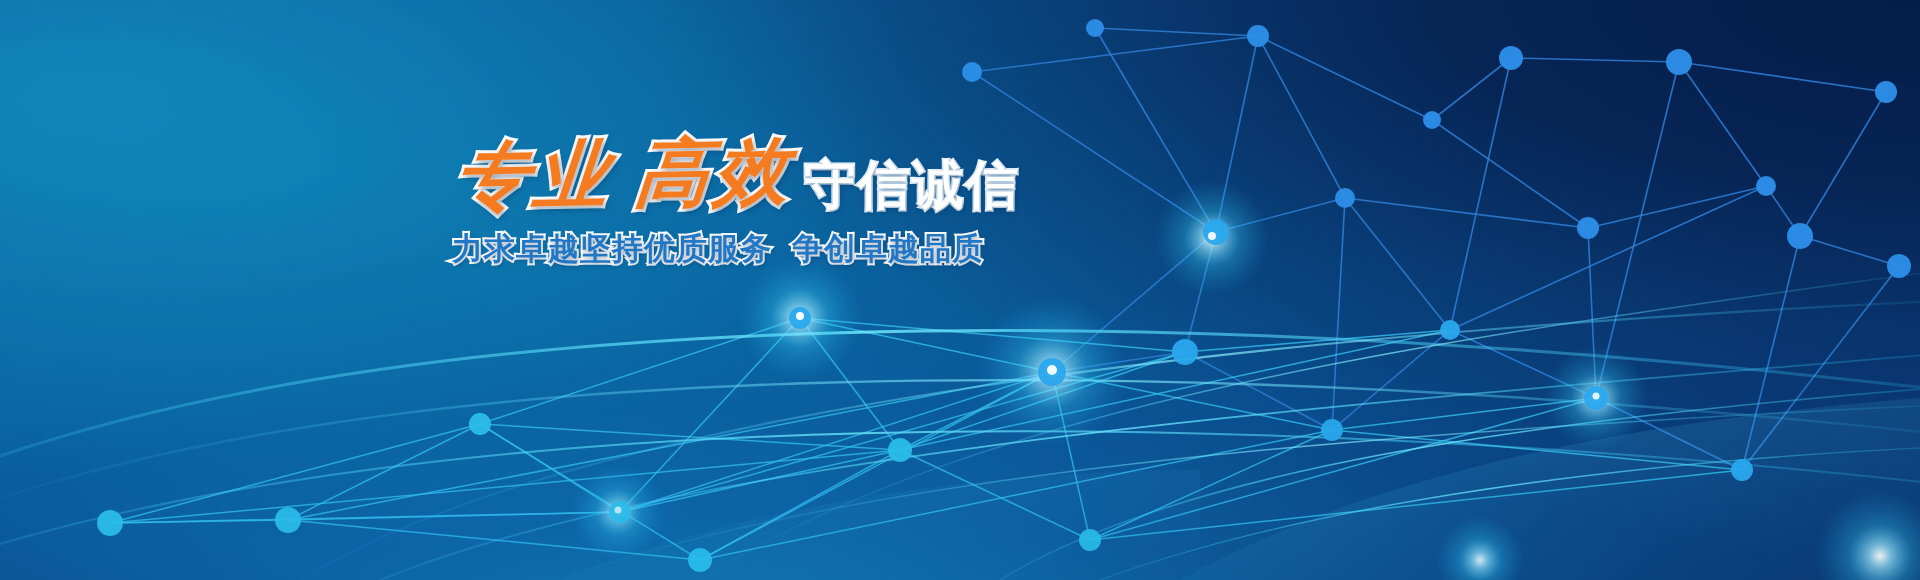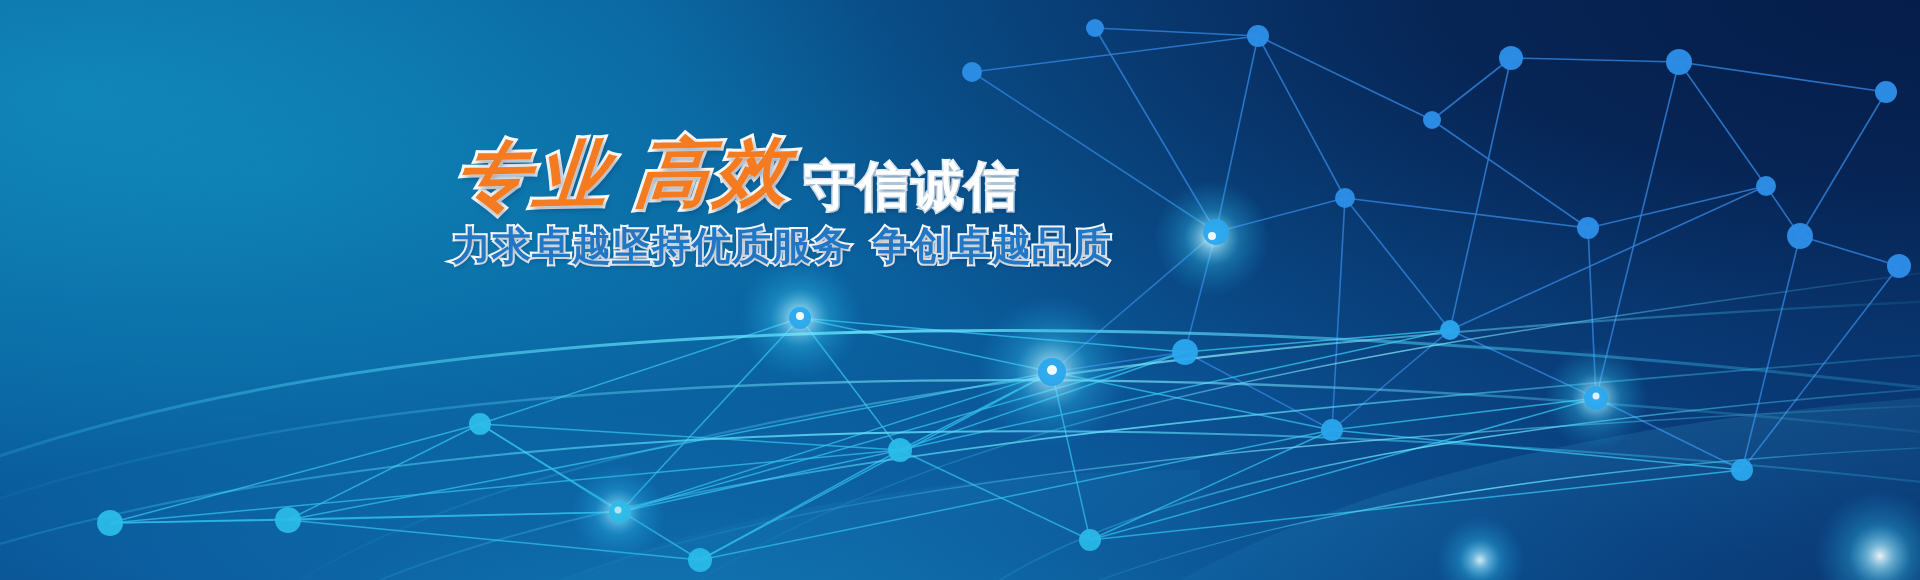--- a/index.html
+++ b/index.html
@@ -77,40 +77,40 @@
       0 0 2px rgba(255,255,255,0.85),
       2px 3px 6px rgba(3,30,70,0.45);
     transform: skewX(-6deg) rotate(-1.2deg);
     transform-origin: left bottom;
     position: relative;
     top: -4px;
   }
   .brush .gap { display: inline-block; width: 22px; }
 
   .headline-white {
-    font-family: Liberation Sans, sans-serif;
+    font-family: Liberation Serif, serif;
     font-weight: 700;
     font-size: 52px;
     letter-spacing: 2px;
     color: #ffffff;
     -webkit-text-stroke: 3px #ffffff;
     paint-order: stroke fill;
     text-shadow:
       0 0 3px rgba(120,200,255,0.55),
       1px 2px 5px rgba(3,30,70,0.45);
     position: relative;
     top: -6px;
     text-align: center;
   }
 
   #subline {
-    margin-top: 8px;
+    margin-top: 15px;
     font-family: "DejaVu Sans", "Liberation Sans", sans-serif;
     font-weight: 700;
-    font-size: 39px;
+    font-size: 31px;
     letter-spacing: 1px;
     color: #2277c4;
     -webkit-text-stroke: 4px #ffffff;
     paint-order: stroke fill;
     text-shadow:
       0 0 2px rgba(255,255,255,0.6),
       1px 2px 5px rgba(3,30,70,0.40);
   }
   #subline .gap { display: inline-block; width: 20px; }
 </style>

